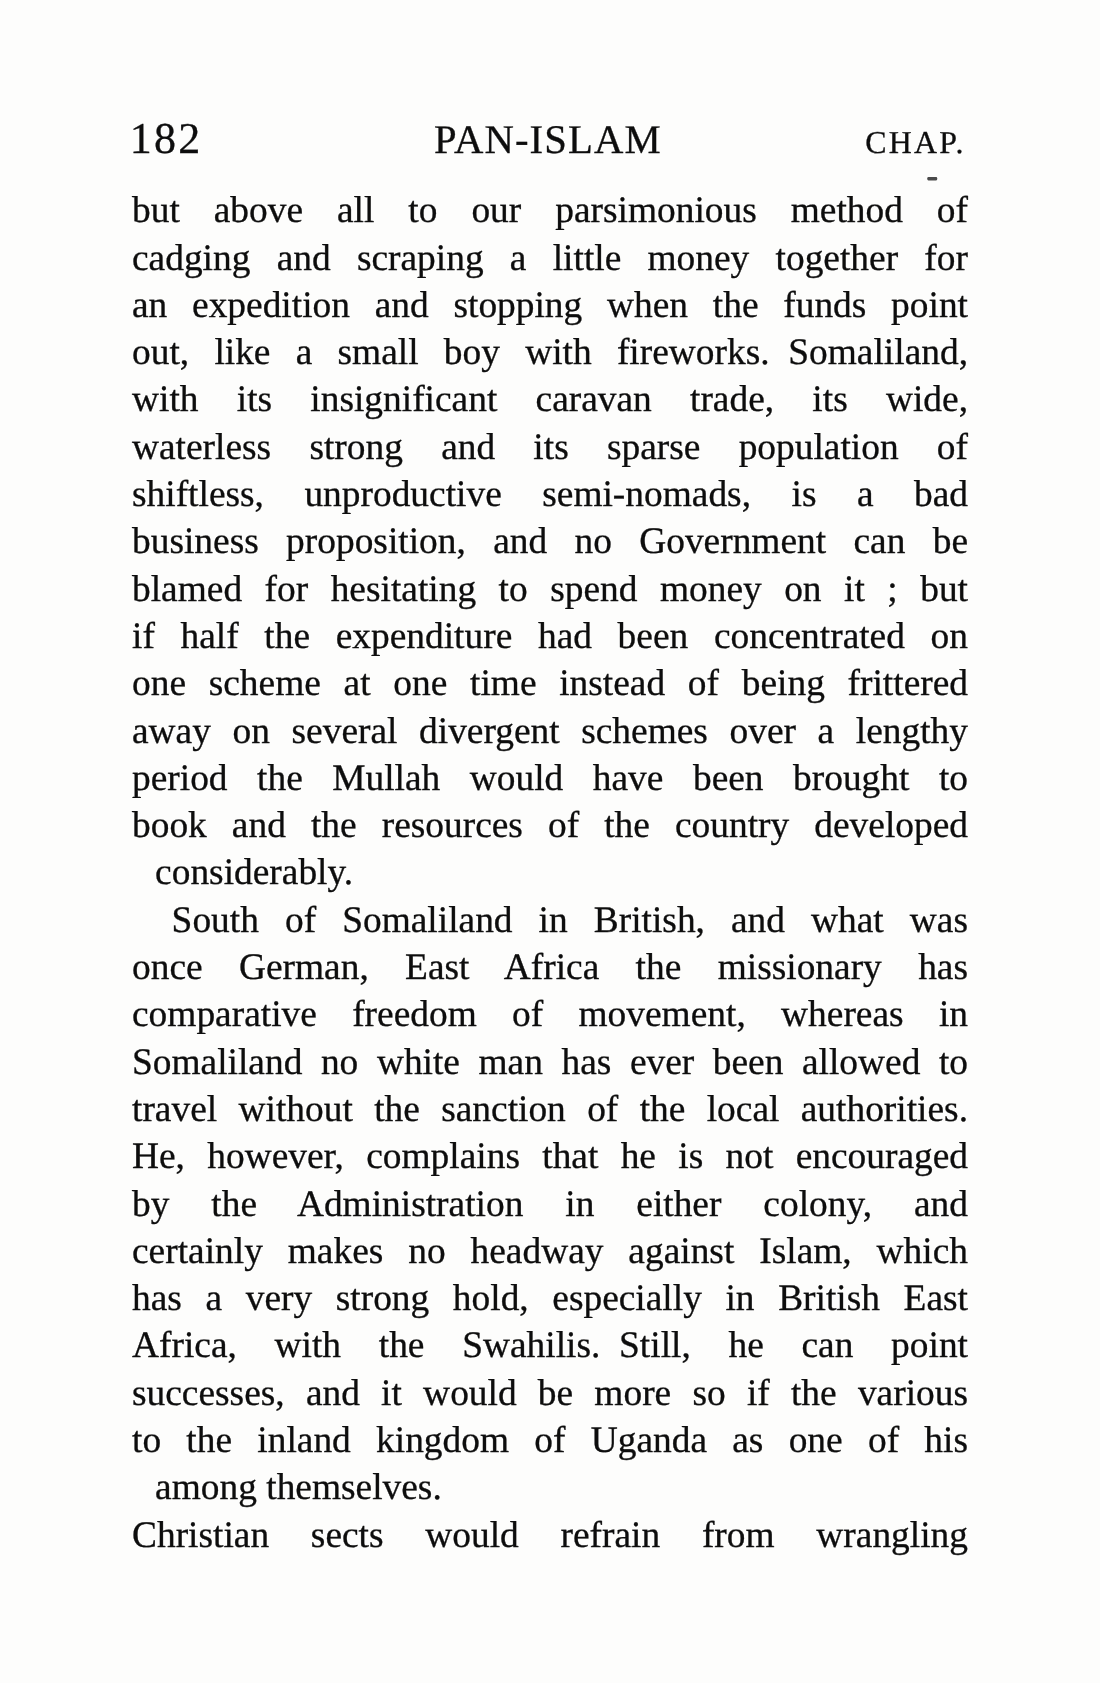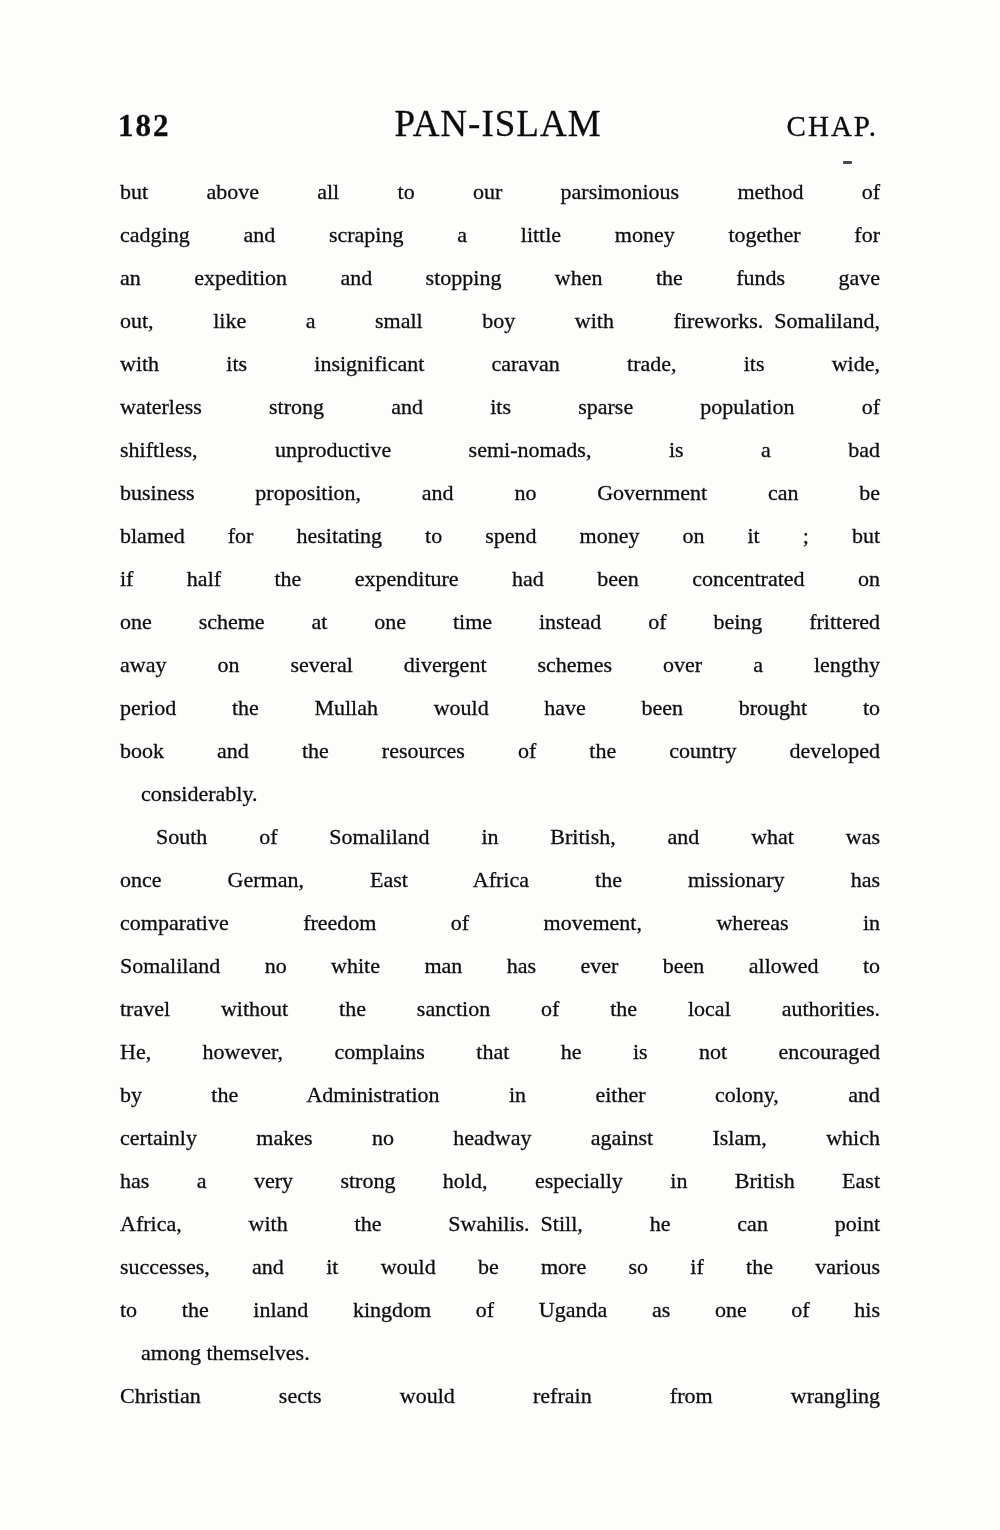--- a/index.html
+++ b/index.html
@@ -21,23 +21,22 @@
     position: absolute;
     top: 102px;
     left: 118px;
     right: 122px;
     display: grid;
     grid-template-columns: 1fr auto 1fr;
     align-items: baseline;
   }
   .page-number {
     justify-self: start;
-    font-size: 31px;
+    font-size: 40px;
     letter-spacing: 2px;
-    font-weight: bold;
   }
   .book-title {
     justify-self: center;
     font-size: 37px;
     letter-spacing: 1px;
   }
   .chapter-label {
     justify-self: end;
     font-size: 29px;
     letter-spacing: 2px;
@@ -50,21 +49,21 @@
     height: 3px;
     background: #2a2a2a;
     border-radius: 1px;
     opacity: 0.85;
   }
   .text-block {
     position: absolute;
     top: 170px;
     left: 120px;
     width: 760px;
-    font-size: 22px;
+    font-size: 34px;
     line-height: 43px;
   }
   .paragraph { margin: 0; }
   .line {
     text-align: justify;
     text-align-last: justify;
     white-space: normal;
   }
   .line.last {
     text-align-last: left;
@@ -84,21 +83,21 @@
     <span class="book-title">PAN-ISLAM</span>
     <span class="chapter-label">CHAP.</span>
   </div>
 
   <div class="scan-dash"></div>
 
   <div class="text-block">
       <div class="paragraph">
         <div class="line">but above all to our parsimonious method of</div>
         <div class="line">cadging and scraping a little money together for</div>
-        <div class="line">an expedition and stopping when the funds gave</div>
+        <div class="line">an expedition and stopping when the funds point</div>
         <div class="line">out, like a small boy with fireworks. Somaliland,</div>
         <div class="line">with its insignificant caravan trade, its wide,</div>
         <div class="line">waterless strong and its sparse population of</div>
         <div class="line">shiftless, unproductive semi-nomads, is a bad</div>
         <div class="line">business proposition, and no Government can be</div>
         <div class="line">blamed for hesitating to spend money on it ; but</div>
         <div class="line">if half the expenditure had been concentrated on</div>
         <div class="line">one scheme at one time instead of being frittered</div>
         <div class="line">away on several divergent schemes over a lengthy</div>
         <div class="line">period the Mullah would have been brought to</div>

